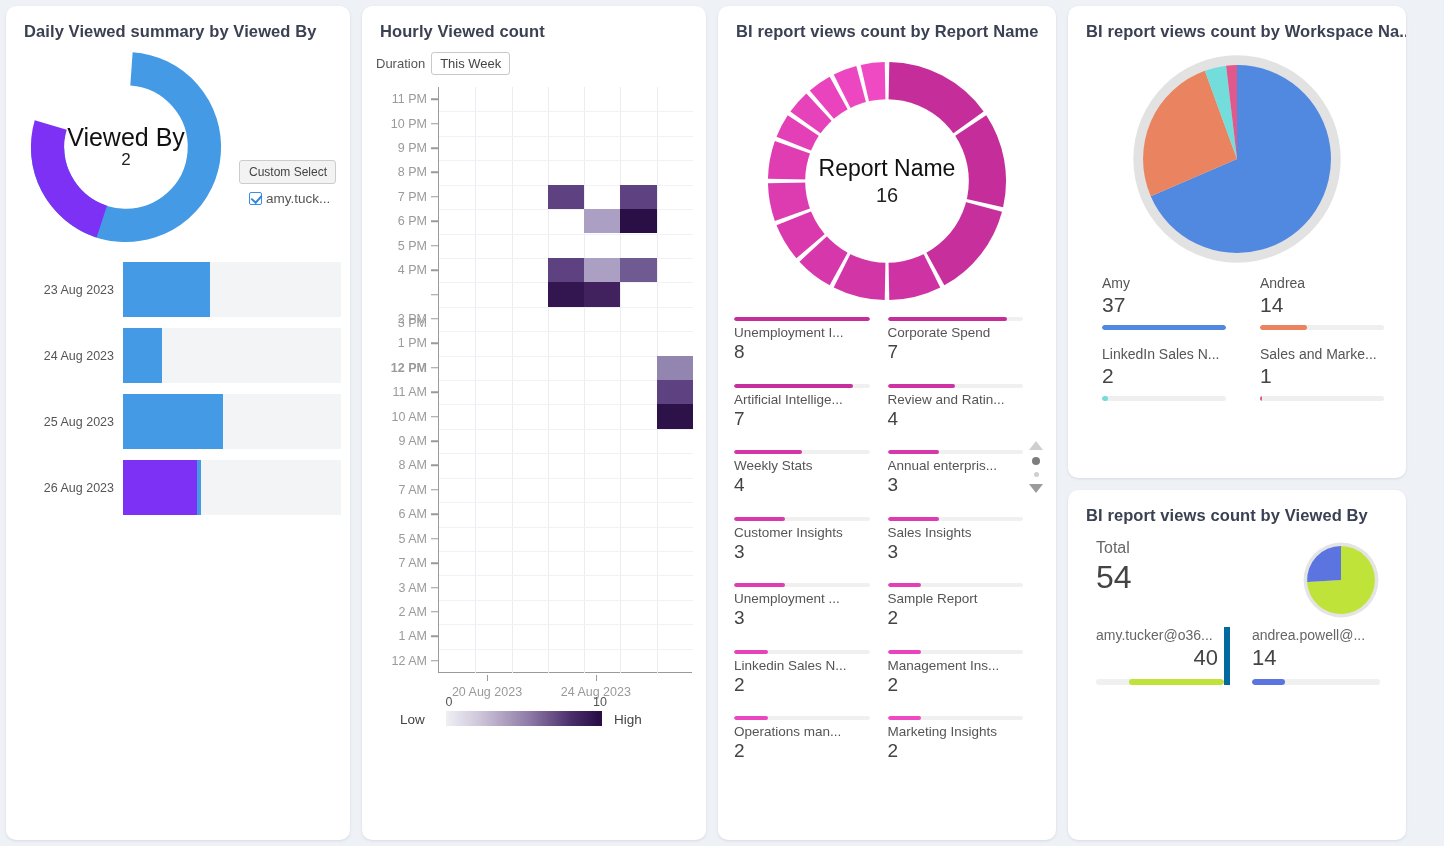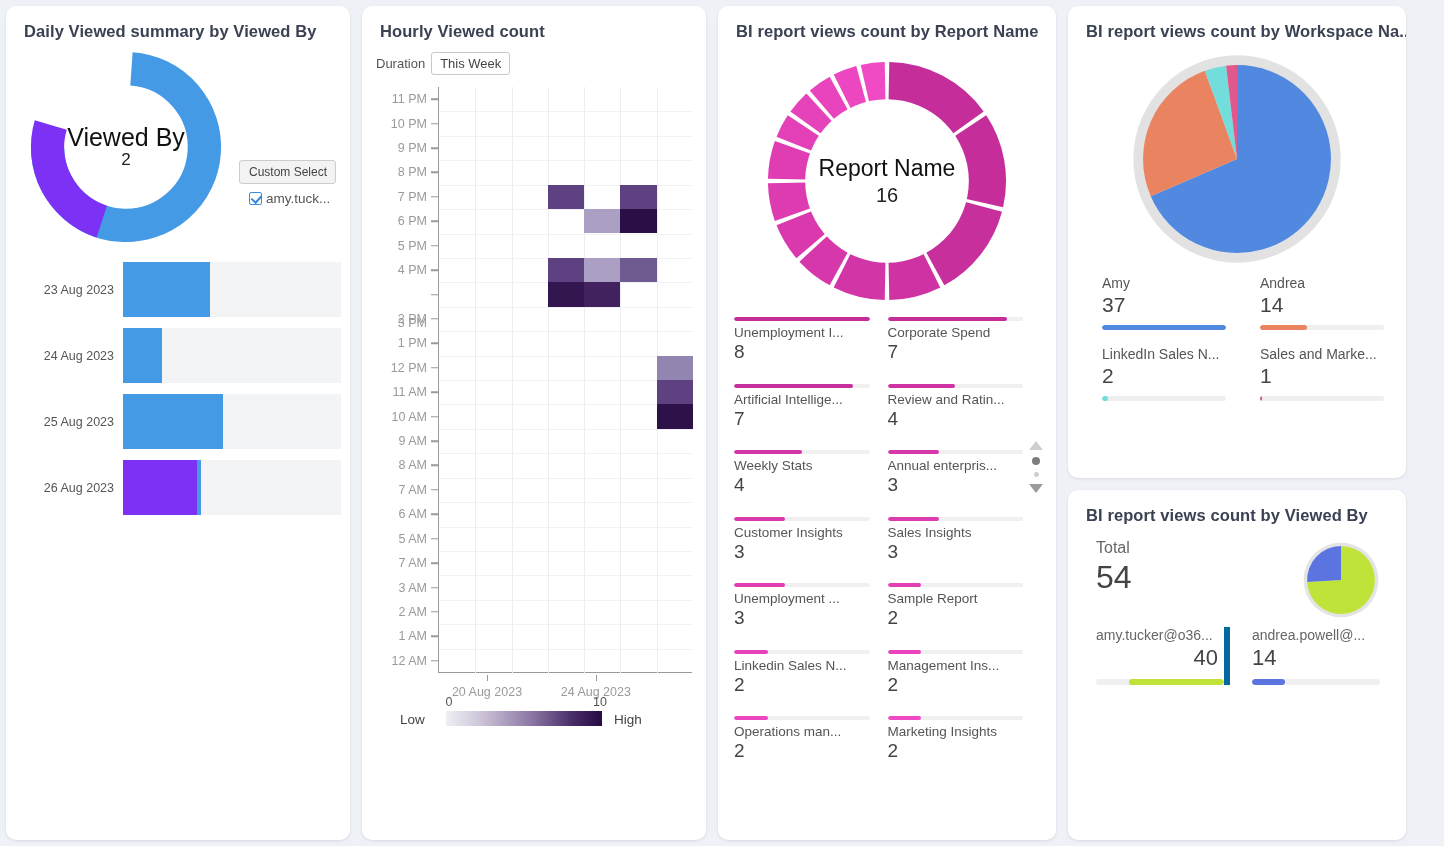--- a/index.html
+++ b/index.html
@@ -242,21 +242,21 @@
         <div class="hm-ylab" style="top: 164.708px; right: 279px;">5 PM</div>
         <div class="hm-ytick" style="top: 164.708px; left: 69px;"></div>
         <div class="hm-ylab" style="top: 189.125px; right: 279px;">4 PM</div>
         <div class="hm-ytick" style="top: 189.125px; left: 69px;"></div>
         <div class="hm-ylab" style="top: 213.542px; right: 279px; margin-top: 28px;">3 PM</div>
         <div class="hm-ytick" style="top: 213.542px; left: 69px;"></div>
         <div class="hm-ylab" style="top: 237.958px; right: 279px;">2 PM</div>
         <div class="hm-ytick" style="top: 237.958px; left: 69px;"></div>
         <div class="hm-ylab" style="top: 262.375px; right: 279px;">1 PM</div>
         <div class="hm-ytick" style="top: 262.375px; left: 69px;"></div>
-        <div class="hm-ylab" style="top: 286.792px; right: 279px;">12 PM</div>
+        <div class="hm-ylab" style="top: 286.792px; right: 279px; font-weight: bold;">12 PM</div>
         <div class="hm-ytick" style="top: 286.792px; left: 69px;"></div>
         <div class="hm-ylab" style="top: 311.208px; right: 279px;">11 AM</div>
         <div class="hm-ytick" style="top: 311.208px; left: 69px;"></div>
         <div class="hm-ylab" style="top: 335.625px; right: 279px;">10 AM</div>
         <div class="hm-ytick" style="top: 335.625px; left: 69px;"></div>
         <div class="hm-ylab" style="top: 360.042px; right: 279px;">9 AM</div>
         <div class="hm-ytick" style="top: 360.042px; left: 69px;"></div>
         <div class="hm-ylab" style="top: 384.458px; right: 279px;">8 AM</div>
         <div class="hm-ytick" style="top: 384.458px; left: 69px;"></div>
         <div class="hm-ylab" style="top: 408.875px; right: 279px;">7 AM</div>

